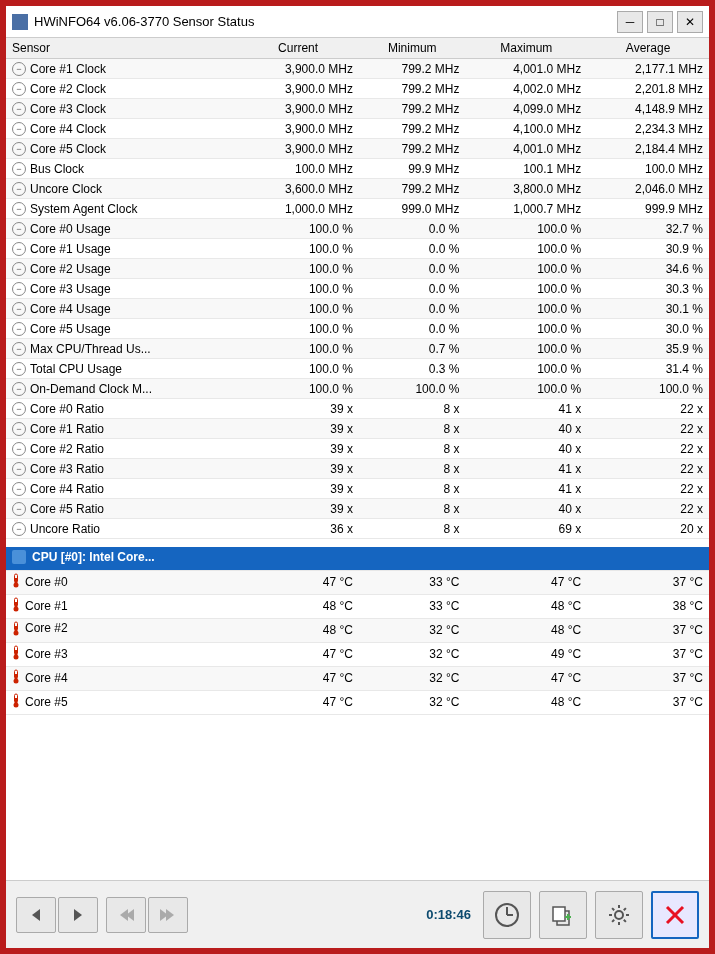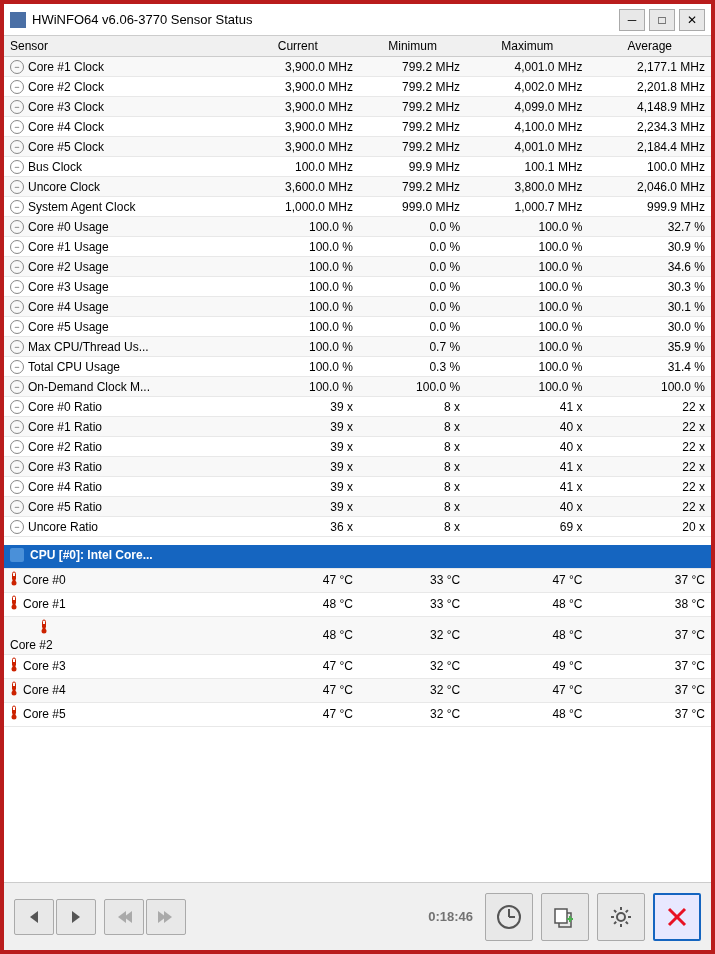--- a/index.html
+++ b/index.html
@@ -10,21 +10,21 @@
       font-size: 12px;
       background: #f0f0f0;
       overflow: hidden;
     }
 
     .window {
       width: 715px;
       height: 954px;
       display: flex;
       flex-direction: column;
-      border: 4px solid #b91c1c;
+      border: 6px solid #b91c1c;
       background: #f0f0f0;
     }
 
     .title-bar {
       background: #fff;
       border-bottom: 1px solid #ccc;
       display: flex;
       align-items: center;
       padding: 4px 6px;
       height: 32px;
@@ -169,21 +169,21 @@
     .toolbar-time {
       display: flex;
       flex-direction: column;
       align-items: center;
       margin: 0 4px;
     }
 
     .time-display {
       font-size: 13px;
       font-weight: bold;
-      color: #737373;
+      color: #0c4a6e;
     }
 
     .toolbar-spacer {
       flex: 1;
     }
 
     .nav-group {
       display: flex;
       gap: 2px;
     }
@@ -525,21 +525,21 @@
       </svg>
     </span>
     <span>Core #1</span>
   </span></td>
               <td>48 °C</td>
               <td>33 °C</td>
               <td>48 °C</td>
               <td>38 °C</td>
             </tr>
             <tr>
-              <td><span style="display:inline-flex;align-items:flex-end;flex-direction:column;">
+              <td><span style="display:inline-flex;align-items:flex-start;">
     <span style="margin-right:5px;">
       <svg width="8" height="16" viewBox="0 0 8 16">
         <rect x="2.5" y="1" width="3" height="9" rx="1.5" fill="none" stroke="#cc2200" stroke-width="1"></rect>
         <rect x="3" y="5" width="2" height="5" rx="0" fill="#cc2200"></rect>
         <circle cx="4" cy="12" r="2.5" fill="#cc2200"></circle>
       </svg>
     </span>
     <span>Core #2</span>
   </span></td>
               <td>48 °C</td>

